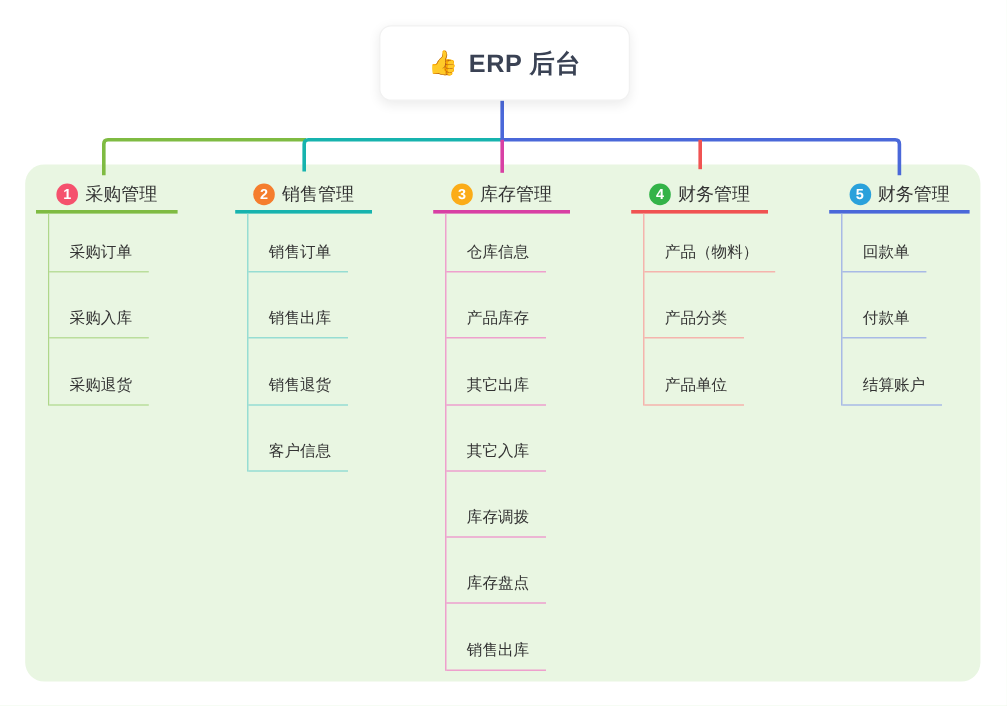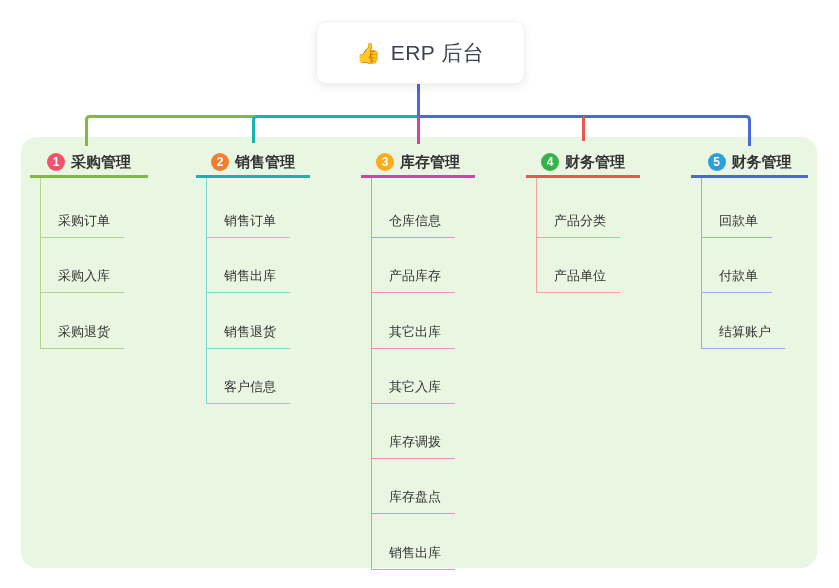--- a/index.html
+++ b/index.html
@@ -10,42 +10,42 @@
   }
   
   .root-card{
     position:absolute;left:316px;top:21px;width:207px;height:61px;
     background:#ffffff;border:1px solid #f1f1f1;border-radius:10px;
     box-shadow:0 3px 10px rgba(0,0,0,0.08);
     display:flex;align-items:center;justify-content:center;gap:9px;
     z-index:3;cursor:pointer;
   }
   .root-card .emoji{font-size:20px;line-height:1;}
-  .root-card .root-label{font-size:21px;color:#3a4254;font-weight:400;letter-spacing:0.5px;text-align:center;}
+  .root-card .root-label{font-size:21px;color:#3a4254;font-weight:700;letter-spacing:0.5px;text-align:center;}
   
   .panel{
     position:absolute;left:21px;top:137px;width:796px;height:431px;
     background:#e9f6e2;border-radius:16px;z-index:0;
   }
   
   svg.connectors{position:absolute;left:0;top:0;z-index:1;}
   
   .branch{position:absolute;top:149px;z-index:2;}
   .topic{
     display:flex;align-items:center;justify-content:center;gap:6px;
     height:26px;border-bottom:3px solid var(--line);cursor:pointer;
   }
   .badge{
     width:18px;height:18px;border-radius:50%;flex:0 0 18px;
     color:#fff;font-size:12px;font-weight:600;line-height:18px;text-align:center;
   }
-  .topic-label{font-size:15px;font-weight:700;color:#333333;white-space:nowrap;}
+  .topic-label{font-size:15px;font-weight:400;color:#333333;white-space:nowrap;}
   .children{margin-left:10px;border-left:1.5px solid var(--light);}
   .child-row{height:55.3px;display:flex;align-items:flex-end;}
-  .child-row:first-child{height:60px;}
+  .child-row:first-child{height:49px;}
   .child{
     border-bottom:1.5px solid var(--light);
     padding:0 14px 7px 17px;font-size:13px;color:#333333;
     white-space:nowrap;cursor:pointer;
   }
 </style>
 </head>
 <body>
 
 <div class="panel"></div>
@@ -136,20 +136,23 @@
   </div>
 </div>
   </div>
 
   <div class="branch" style="left: 526px; width: 114px; --line: #f05352; --light: #f8a3a0;">
     <div class="topic">
       <span class="badge" style="background: rgb(51, 179, 72);">4</span>
       <span class="topic-label">财务管理</span>
     </div>
     <div class="children">
+  <div class="child-row">
+    <div class="child">产品（物料）</div>
+  </div>
 
   <div class="child-row">
     <div class="child">产品分类</div>
   </div>
 
   <div class="child-row">
     <div class="child">产品单位</div>
   </div>
 </div>
   </div>

